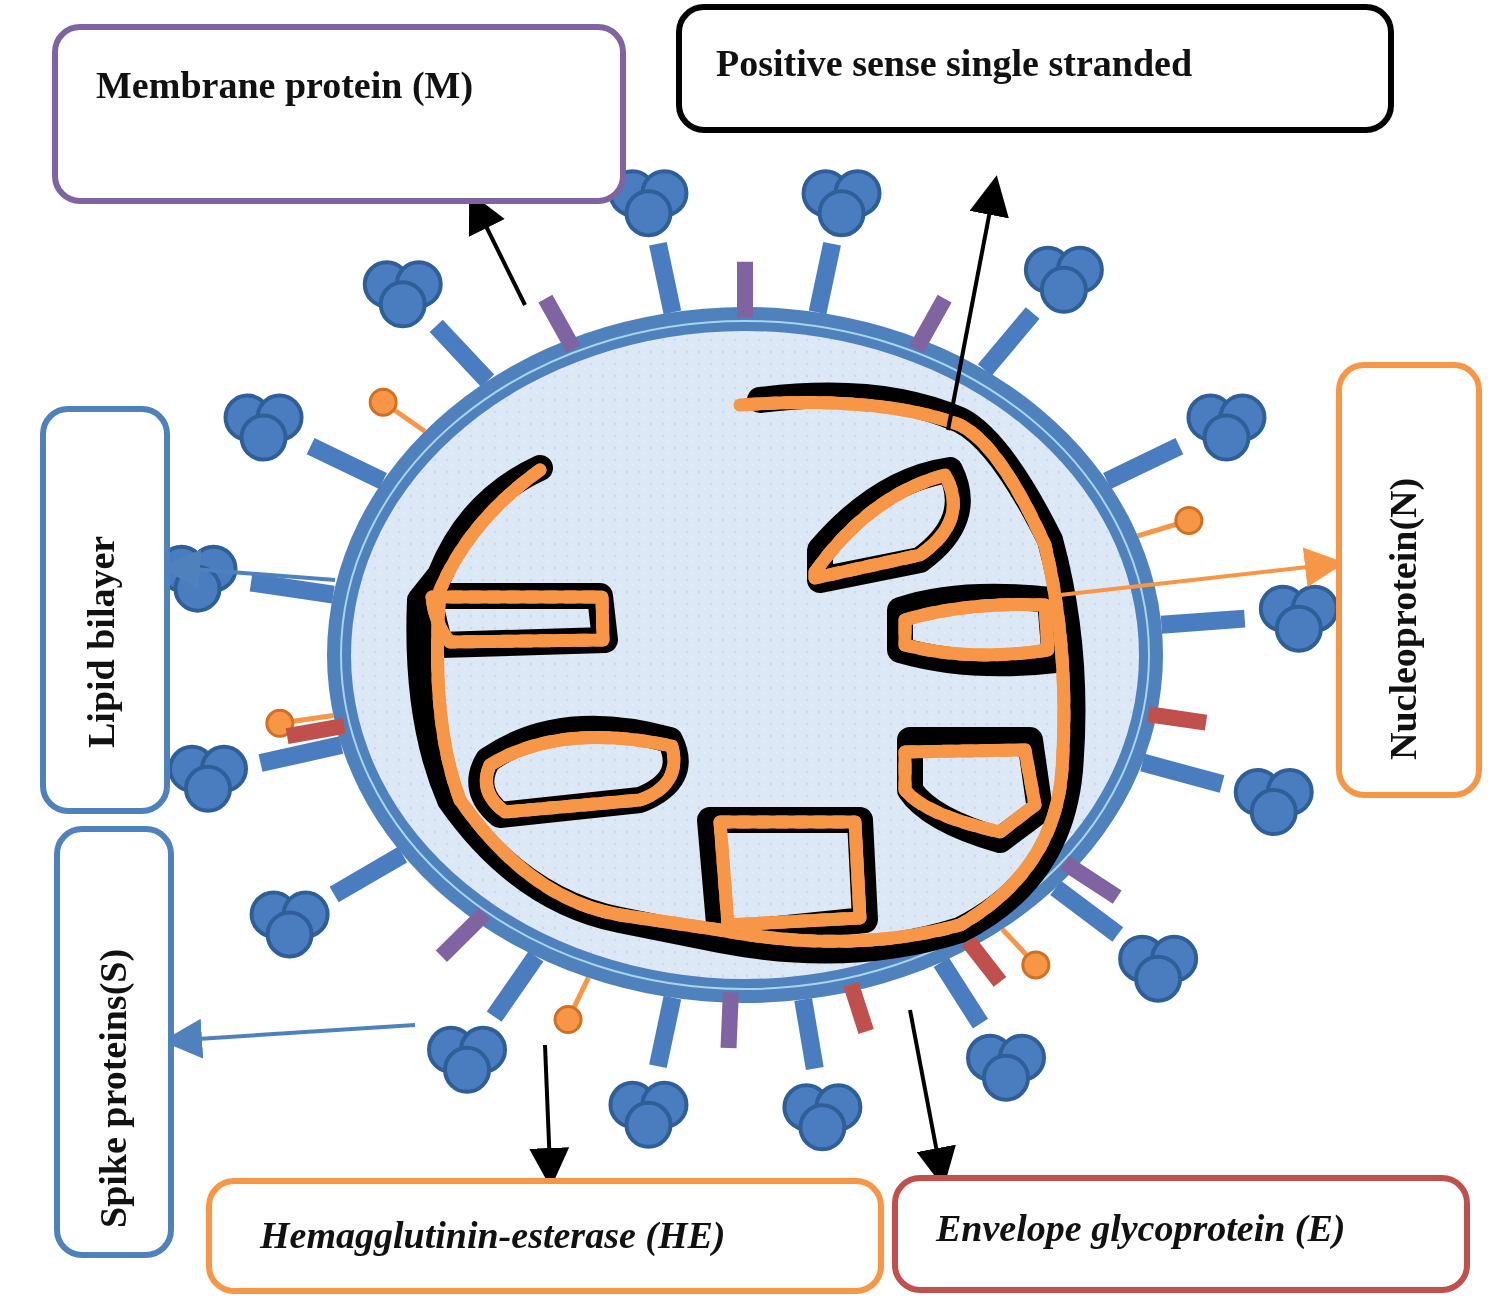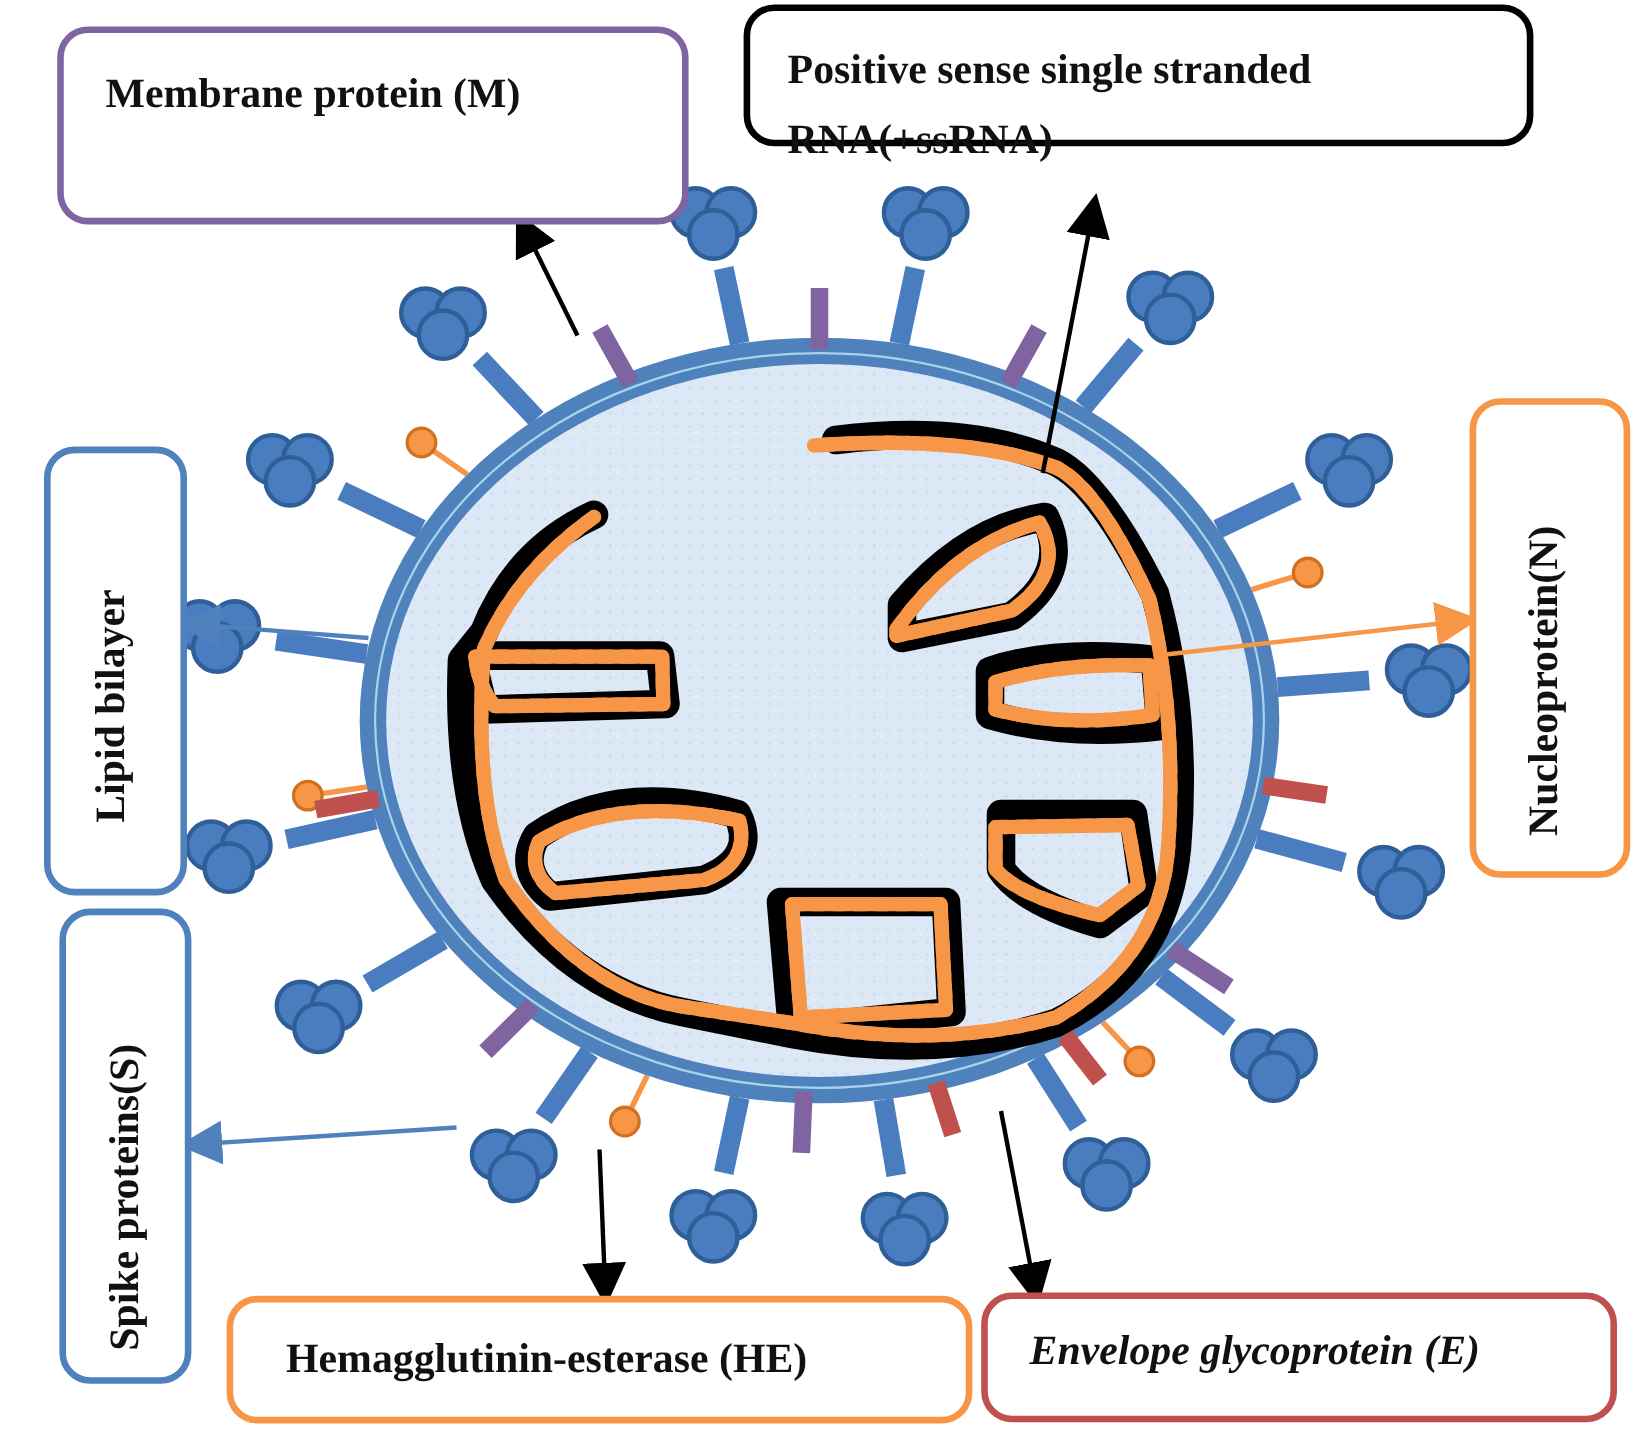--- a/index.html
+++ b/index.html
@@ -202,34 +202,33 @@
   <line x1="545" y1="1045" x2="550" y2="1168" stroke="#000" stroke-width="4" marker-end="url(#arrow-black)"></line>
   <line x1="910" y1="1010" x2="940" y2="1168" stroke="#000" stroke-width="4" marker-end="url(#arrow-black)"></line>
 </svg>
 
 <div class="label-box" style="left:52px;top:24px;width:574px;height:180px;border-color:#8064a2;">
   <span class="label-text" style="left:38px;top:30px;">Membrane protein (M)</span>
 </div>
 
 <div class="label-box" style="left:676px;top:4px;width:718px;height:129px;border-color:#000;">
   <span class="label-text" style="left:34px;top:28px;">Positive sense single stranded</span>
-  <span class="label-text" style="left:34px;top:92px;">RNA(+ssRNA)</span>
 </div>
 
 <div class="label-box vertical" style="left:1336px;top:362px;width:146px;height:436px;border-color:#f79646;">
   <span class="label-text" style="left:36px;top:392px;">Nucleoprotein(N)</span>
 </div>
 
 <div class="label-box vertical" style="left:40px;top:406px;width:130px;height:408px;border-color:#4f81bd;">
   <span class="label-text" style="left:30px;top:336px;">Lipid bilayer</span>
 </div>
 
 <div class="label-box vertical" style="left:54px;top:826px;width:120px;height:432px;border-color:#4f81bd;">
   <span class="label-text" style="left:28px;top:396px;">Spike proteins(S)</span>
 </div>
 
 <div class="label-box" style="left:206px;top:1178px;width:678px;height:116px;border-color:#f79646;">
-  <span class="label-text" style="left:48px;top:26px;">Hemagglutinin-esterase (HE)</span>
+  <span class="label-text" style="left:48px;top:26px;font-style:italic;">Hemagglutinin-esterase (HE)</span>
 </div>
 
 <div class="label-box" style="left:892px;top:1175px;width:578px;height:118px;border-color:#c0504d;font-style:italic;">
   <span class="label-text" style="left:38px;top:22px;">Envelope glycoprotein (E)</span>
 </div>
 
 </body></html>

